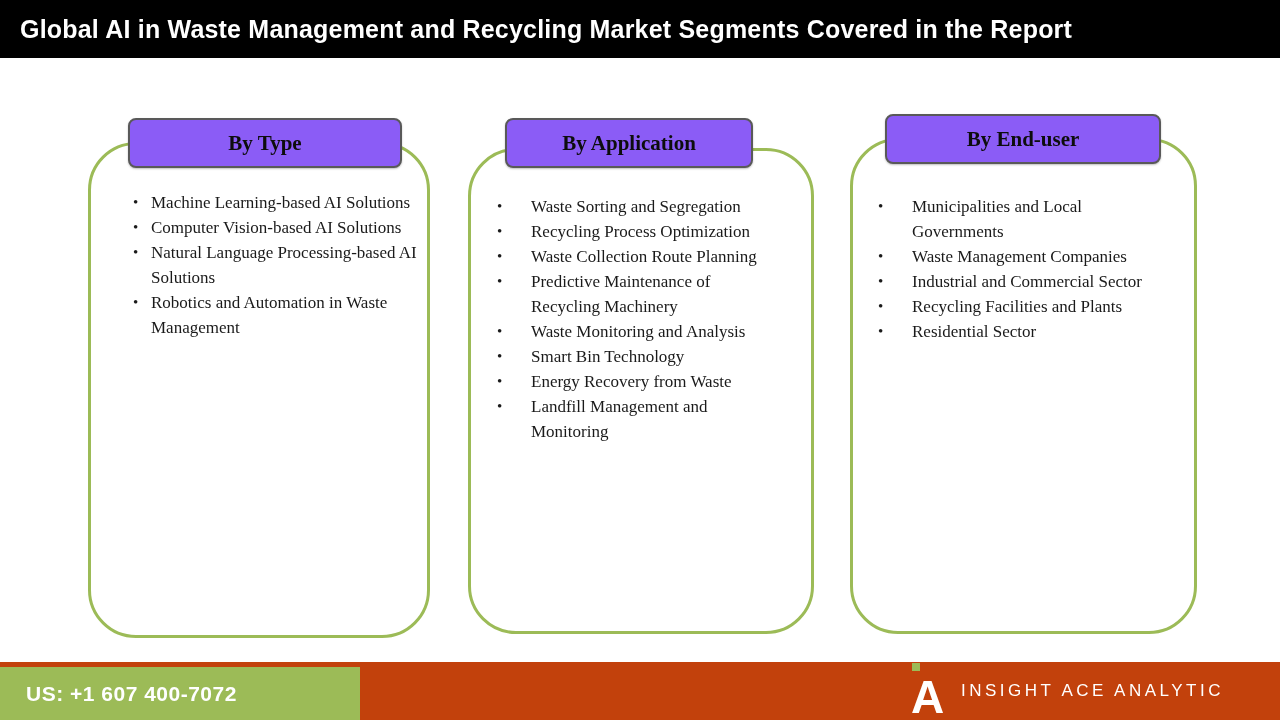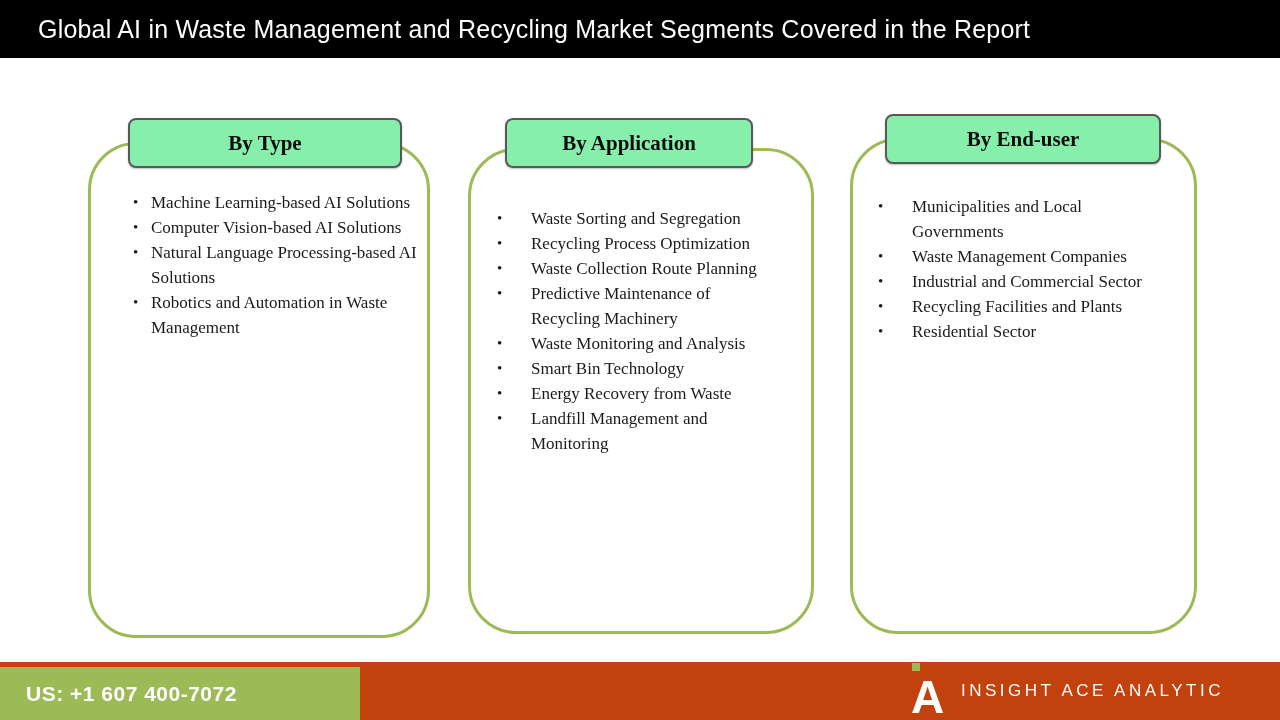--- a/index.html
+++ b/index.html
@@ -18,63 +18,63 @@
   .topbar {
     position: absolute;
     left: 0; top: 0;
     width: 1280px; height: 58px;
     background: #000000;
     display: flex;
     align-items: center;
   }
   .topbar .title {
     font-family: "Liberation Sans", sans-serif;
-    font-weight: normal;
+    font-weight: bold;
     font-size: 25px;
     color: #ffffff;
-    padding-left: 38px;
+    padding-left: 20px;
     letter-spacing: 0.2px;
     white-space: nowrap;
   }
 
   
   .card {
     position: absolute;
     background: #ffffff;
     border: 3px solid #9cbb57;
     border-radius: 48px;
   }
   .card-1 { left: 88px;  top: 142px; width: 342px; height: 496px; }
   .card-2 { left: 468px; top: 148px; width: 346px; height: 486px; }
   .card-3 { left: 850px; top: 138px; width: 347px; height: 496px; }
 
   .tab {
     position: absolute;
-    background: #86efac;
+    background: #8b5cf6;
     border: 2px solid #595959;
     border-radius: 8px;
     display: flex;
     align-items: center;
     justify-content: center;
     font-weight: bold;
     font-size: 21px;
     color: #0d0d0d;
     z-index: 5;
     box-shadow: 0 1px 2px rgba(0,0,0,0.25);
   }
   .tab-1 { left: 128px; top: 118px; width: 274px; height: 50px; }
   .tab-2 { left: 505px; top: 118px; width: 248px; height: 50px; }
   .tab-3 { left: 885px; top: 114px; width: 276px; height: 50px; }
 
   .list {
     position: absolute;
     z-index: 2;
   }
   .list-1 { left: 133px; top: 190px; width: 285px; }
-  .list-2 { left: 497px; top: 194px; width: 262px; margin-top: 12px; }
+  .list-2 { left: 497px; top: 194px; width: 262px; }
   .list-3 { left: 878px; top: 194px; width: 282px; }
 
   .item {
     display: flex;
     font-size: 17px;
     line-height: 25px;
   }
   .item::before {
     content: "\2022";
     flex: 0 0 34px;

